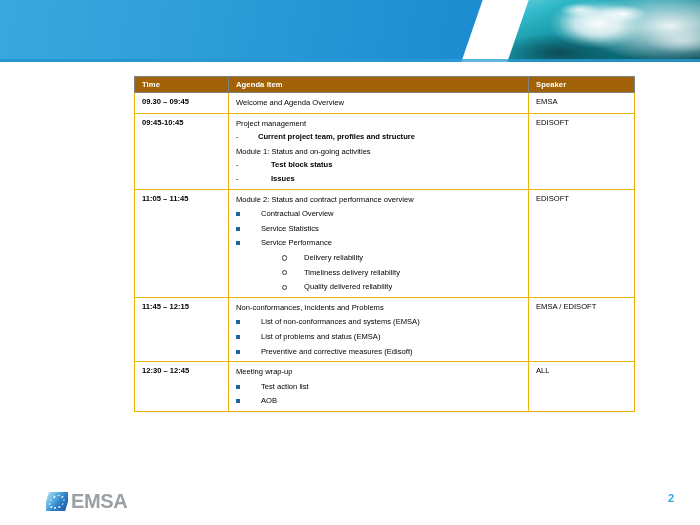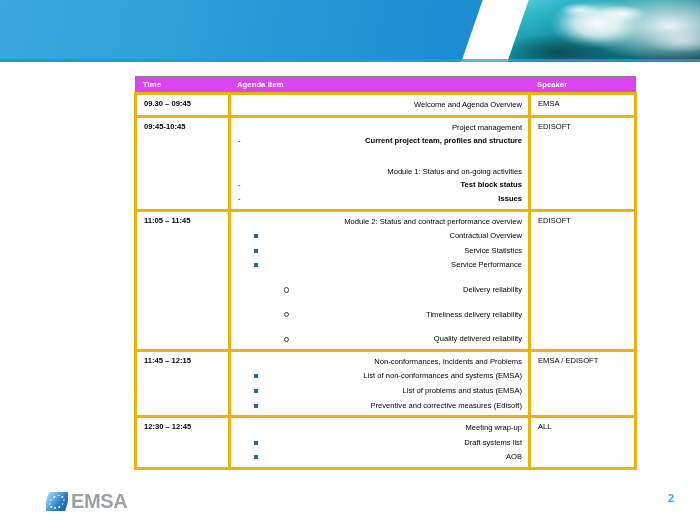--- a/index.html
+++ b/index.html
@@ -77,45 +77,45 @@
     width: 500px;
     border-collapse: collapse;
     table-layout: fixed;
     font-size: 7.6px;
   }
   #agenda-table col.c-time   { width: 94px; }
   #agenda-table col.c-item   { width: 300px; }
   #agenda-table col.c-spk    { width: 106px; }
 
   #agenda-table th {
-    background: #d946ef;
+    background: #a16207;
     color: #ffffff;
     font-weight: bold;
     text-align: left;
     padding: 3px 6px 3px 7px;
     border: 1px solid #7d8484;
     font-size: 7.6px;
     letter-spacing: 0.1px;
   }
   #agenda-table td {
-    border: 3px solid #eab308;
+    border: 1px solid #eab308;
     vertical-align: top;
     padding: 5px 6px 6px 7px;
     line-height: 1.0;
   }
   td.time-cell {
     font-weight: bold;
     white-space: nowrap;
     padding-top: 6px;
   }
   td.speaker-cell {
     padding-top: 6px;
     white-space: nowrap;
   }
-  td.item-cell { padding-right: 4px; text-align: right; }
+  td.item-cell { padding-right: 4px; }
 
   .item-title {
     margin: 1px 0 0 0;
     padding: 0;
   }
   .item-title.italic-bold {
     font-weight: bold;
     font-style: italic;
   }
 
@@ -124,32 +124,32 @@
     padding-left: 13px;
     position: relative;
   }
   .dash-line .dash-mark {
     position: absolute;
     left: 0; top: 0;
   }
   .dash-line .dash-text { padding-left: 14px; display: inline-block; font-weight: bold; }
 
   .blt {
-    margin: 7px 0 0 16px;
-    padding-left: 16px;
+    margin: 7px 0 0 0;
+    padding-left: 25px;
     position: relative;
   }
   .blt .sq {
     position: absolute;
     left: 0; top: 2px;
     width: 4px; height: 4px;
     background: #22649e;
   }
   .blt2 {
-    margin: 17px 0 0 0;
+    margin: 7px 0 0 0;
     padding-left: 68px;
     position: relative;
   }
   .blt2 .circ {
     position: absolute;
     left: 46px; top: 1.5px;
     width: 3.2px; height: 3.2px;
     border: 0.9px solid #3c3c3c;
     border-radius: 50%;
   }
@@ -234,21 +234,21 @@
         <td class="item-cell">
           <div class="item-title">Welcome and Agenda Overview</div>
         </td>
         <td class="speaker-cell">EMSA</td>
       </tr>
       <tr>
         <td class="time-cell">09:45-10:45</td>
         <td class="item-cell">
           <div class="item-title">Project management</div>
           <div class="dash-line" style="padding-left: 8px;"><span class="dash-mark">-</span><span class="dash-text">Current project team, profiles and structure</span></div>
-          <div class="item-title" style="margin-top: 23px;">Module 1: Status and on-going activities</div>
+          <div class="item-title" style="margin-top: 7px;">Module 1: Status and on-going activities</div>
           <div class="dash-line" style="padding-left: 21px;"><span class="dash-mark">-</span><span class="dash-text">Test block status</span></div>
           <div class="dash-line" style="padding-left: 21px;"><span class="dash-mark">-</span><span class="dash-text">Issues</span></div>
         </td>
         <td class="speaker-cell">EDISOFT</td>
       </tr>
       <tr>
         <td class="time-cell">11:05 – 11:45</td>
         <td class="item-cell">
           <div class="item-title">Module 2: Status and contract performance overview</div>
           <div class="blt"><span class="sq"></span><span>Contractual Overview</span></div>
@@ -267,21 +267,21 @@
           <div class="blt"><span class="sq"></span><span>List of non-conformances and systems (EMSA)</span></div>
           <div class="blt"><span class="sq"></span><span>List of problems and status (EMSA)</span></div>
           <div class="blt"><span class="sq"></span><span>Preventive and corrective measures (Edisoft)</span></div>
         </td>
         <td class="speaker-cell">EMSA / EDISOFT</td>
       </tr>
       <tr>
         <td class="time-cell">12:30 – 12:45</td>
         <td class="item-cell">
           <div class="item-title">Meeting wrap-up</div>
-          <div class="blt"><span class="sq"></span><span>Draft systems list</span></div>
+          <div class="blt"><span class="sq"></span><span>Test action list</span></div>
           <div class="blt"><span class="sq"></span><span>AOB</span></div>
         </td>
         <td class="speaker-cell">ALL</td>
       </tr>
     </tbody>
 </table>
 
 <div id="emsa-logo">
   <div id="emsa-mark">
     <div class="para"></div>

